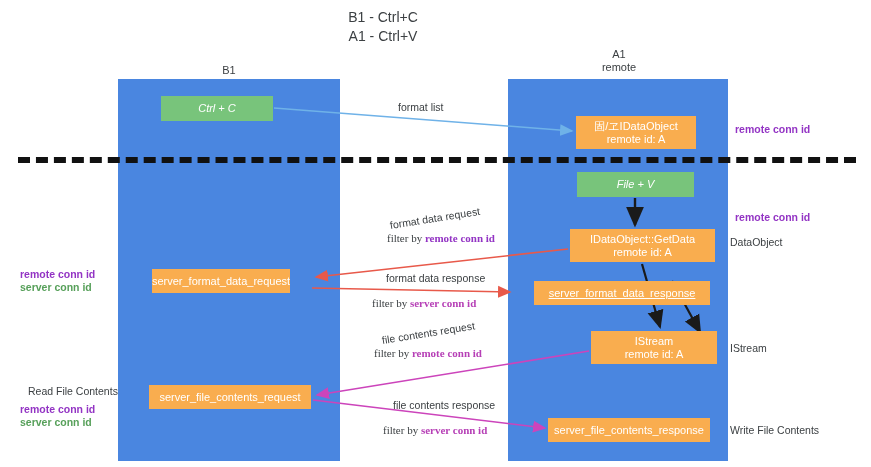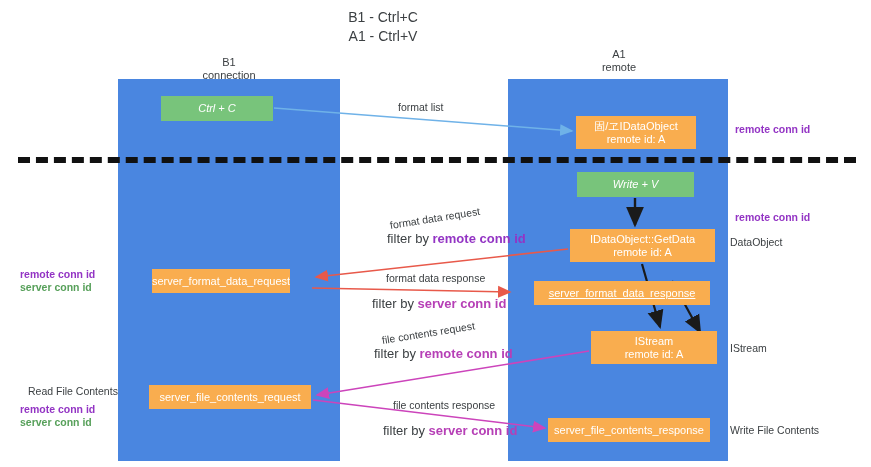--- a/index.html
+++ b/index.html
@@ -14,21 +14,21 @@
   svg.wires{position:absolute;left:0;top:0;width:871px;height:467px;overflow:visible;}
 
   
   .lane{position:absolute;background:#4a86e0;}
   .lane-b1{left:118px;top:79px;width:222px;height:382px;}
   .lane-a1{left:508px;top:79px;width:220px;height:382px;}
 
   .lane-head{position:absolute;text-align:center;font-size:11px;line-height:13px;color:#3c4043;}
   .lane-head .l1{display:block;}
   .lane-head .l2{display:block;}
-  .head-b1{left:148px;top:56px;width:162px;}
+  .head-b1{left:148px;top:64px;width:162px;}
   .head-a1{left:538px;top:48px;width:162px;}
 
   
   .title{position:absolute;left:0;top:8px;width:766px;text-align:center;
          font-size:14px;line-height:19px;color:#3c4043;}
   .title span{display:block;}
 
   
   .divider{position:absolute;left:18px;top:157px;width:838px;height:0;
            border-top:6px dashed #111111;}
@@ -60,21 +60,21 @@
   .e-fmtlist{left:398px;top:101px;}
   .e-fdreq1{left:390px;top:219px;}
   .e-fdreq2{left:387px;top:232px;}
   .e-fdresp1{left:386px;top:272px;}
   .e-fdresp2{left:372px;top:297px;}
   .e-fcreq1{left:382px;top:334px;}
   .e-fcreq2{left:374px;top:347px;}
   .e-fcresp1{left:393px;top:399px;}
   .e-fcresp2{left:383px;top:424px;}
 
-  .filter-line{position:absolute;font-size:13px;line-height:13px;white-space:nowrap;color:#3c4043;}
+  .filter-line{position:absolute;font-size:11px;line-height:13px;white-space:nowrap;color:#3c4043;font-family:Liberation Serif, serif;}
   .filter-line b{font-weight:bold;}
   .filter-line b.purple{color:#9334c4;}
   .filter-line b.magenta{color:#b63fb6;}
 
   .r-remote1{left:735px;top:123px;}
   .r-remote2{left:735px;top:211px;}
   .r-dataobject{left:730px;top:236px;}
   .r-istream{left:730px;top:342px;}
   .r-writefile{left:730px;top:424px;}
 
@@ -141,21 +141,21 @@
   <div class="node green n-ctrlc">
     <span>Ctrl + C</span>
   </div>
 
   <div class="node orange n-dataobj">
     <span>固/ヱIDataObject</span>
     <span class="sub">remote id: A</span>
   </div>
 
   <div class="node green n-ctrlv">
-    <span>Write + V</span>
+    <span>File + V</span>
   </div>
 
   <div class="node orange n-getdata">
     <span>IDataObject::GetData</span>
     <span class="sub">remote id: A</span>
   </div>
 
   <div class="node orange n-fmtreq">
     <span>server_format_data_request</span>
   </div>

